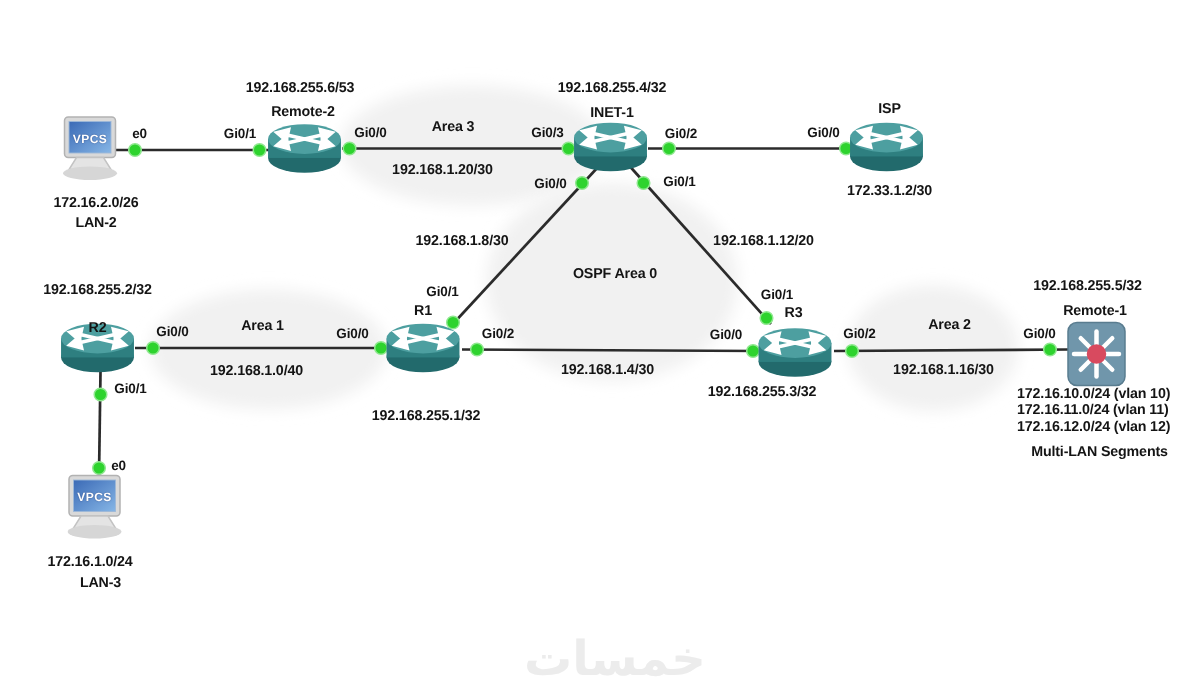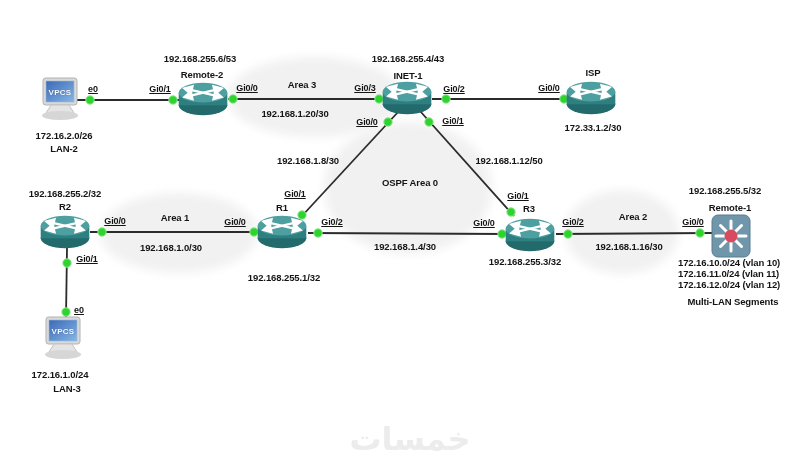--- a/index.html
+++ b/index.html
@@ -1,21 +1,21 @@
 <!DOCTYPE html>
 <html><head>
 <meta charset="utf-8">
 <style>
   html,body{margin:0;padding:0;background:#fff;}
   .canvas{position:relative;width:800px;height:460px;background:#ffffff;overflow:hidden;
           font-family:"Liberation Sans",sans-serif;}
   .layer{position:absolute;left:0;top:0;}
   .lbl{position:absolute;font:700 9.5px "Liberation Sans",sans-serif;color:#141414;
        white-space:nowrap;transform:translateX(-50%);letter-spacing:-0.1px;}
-  .port{font-size:9px;text-decoration:underline;}
+  .port{font-size:9px;}
   .lbl-left{transform:none;text-align:center;}
   .pcname{position:absolute;font:700 8px "Liberation Sans",sans-serif;color:#ffffff;
           white-space:nowrap;transform:translateX(-50%);letter-spacing:0.3px;
           text-shadow:0 0 1px rgba(0,0,60,.5);}
   .watermark{position:absolute;font:700 32px "DejaVu Sans",sans-serif;color:#ececec;
              white-space:nowrap;transform:translateX(-50%);}
   .link{stroke:#2b2b2b;stroke-width:1.8;}
   .dot{fill:#2ed32e;stroke:#8fe88f;stroke-width:1;}
   .area{fill:#f1f1f1;}
 </style>
@@ -121,52 +121,52 @@
   <div class="lbl port" style="left:93px;top:84px">e0</div>
 
   <div class="lbl" style="left:200px;top:53px">192.168.255.6/53</div>
   <div class="lbl" style="left:202px;top:69px">Remote-2</div>
   <div class="lbl port" style="left:160px;top:84px">Gi0/1</div>
   <div class="lbl port" style="left:247px;top:83px">Gi0/0</div>
 
   <div class="lbl" style="left:302px;top:79px">Area 3</div>
   <div class="lbl" style="left:295px;top:108px">192.168.1.20/30</div>
 
-  <div class="lbl" style="left:408px;top:53px">192.168.255.4/43</div>
+  <div class="lbl" style="left:408px;top:53px">192.168.255.4/32</div>
   <div class="lbl" style="left:408px;top:70px">INET-1</div>
   <div class="lbl port" style="left:365px;top:83px">Gi0/3</div>
   <div class="lbl port" style="left:454px;top:84px">Gi0/2</div>
   <div class="lbl port" style="left:367px;top:117px">Gi0/0</div>
   <div class="lbl port" style="left:453px;top:116px">Gi0/1</div>
 
   <div class="lbl" style="left:593px;top:67px">ISP</div>
   <div class="lbl" style="left:593px;top:122px">172.33.1.2/30</div>
   <div class="lbl port" style="left:549px;top:83px">Gi0/0</div>
 
   <div class="lbl" style="left:308px;top:155px">192.168.1.8/30</div>
-  <div class="lbl" style="left:509px;top:155px">192.168.1.12/50</div>
+  <div class="lbl" style="left:509px;top:155px">192.168.1.12/20</div>
   <div class="lbl" style="left:410px;top:177px">OSPF Area 0</div>
   <div class="lbl" style="left:405px;top:241px">192.168.1.4/30</div>
 
   <div class="lbl" style="left:65px;top:188px">192.168.255.2/32</div>
-  <div class="lbl" style="left:65px;top:201px">R2</div>
+  <div class="lbl" style="left:65px;top:213px">R2</div>
   <div class="lbl port" style="left:115px;top:216px">Gi0/0</div>
   <div class="lbl port" style="left:87px;top:254px">Gi0/1</div>
 
   <div class="lbl" style="left:175px;top:212px">Area 1</div>
-  <div class="lbl" style="left:171px;top:242px">192.168.1.0/30</div>
+  <div class="lbl" style="left:171px;top:242px">192.168.1.0/40</div>
 
   <div class="lbl" style="left:282px;top:202px">R1</div>
   <div class="lbl" style="left:284px;top:272px">192.168.255.1/32</div>
   <div class="lbl port" style="left:235px;top:217px">Gi0/0</div>
   <div class="lbl port" style="left:295px;top:189px">Gi0/1</div>
   <div class="lbl port" style="left:332px;top:217px">Gi0/2</div>
 
   <div class="lbl" style="left:529px;top:203px">R3</div>
-  <div class="lbl" style="left:525px;top:256px">192.168.255.3/32</div>
+  <div class="lbl" style="left:508px;top:256px">192.168.255.3/32</div>
   <div class="lbl port" style="left:484px;top:218px">Gi0/0</div>
   <div class="lbl port" style="left:518px;top:191px">Gi0/1</div>
   <div class="lbl port" style="left:573px;top:217px">Gi0/2</div>
 
   <div class="lbl" style="left:633px;top:211px">Area 2</div>
   <div class="lbl" style="left:629px;top:241px">192.168.1.16/30</div>
 
   <div class="lbl" style="left:725px;top:185px">192.168.255.5/32</div>
   <div class="lbl" style="left:730px;top:202px">Remote-1</div>
   <div class="lbl port" style="left:693px;top:217px">Gi0/0</div>

